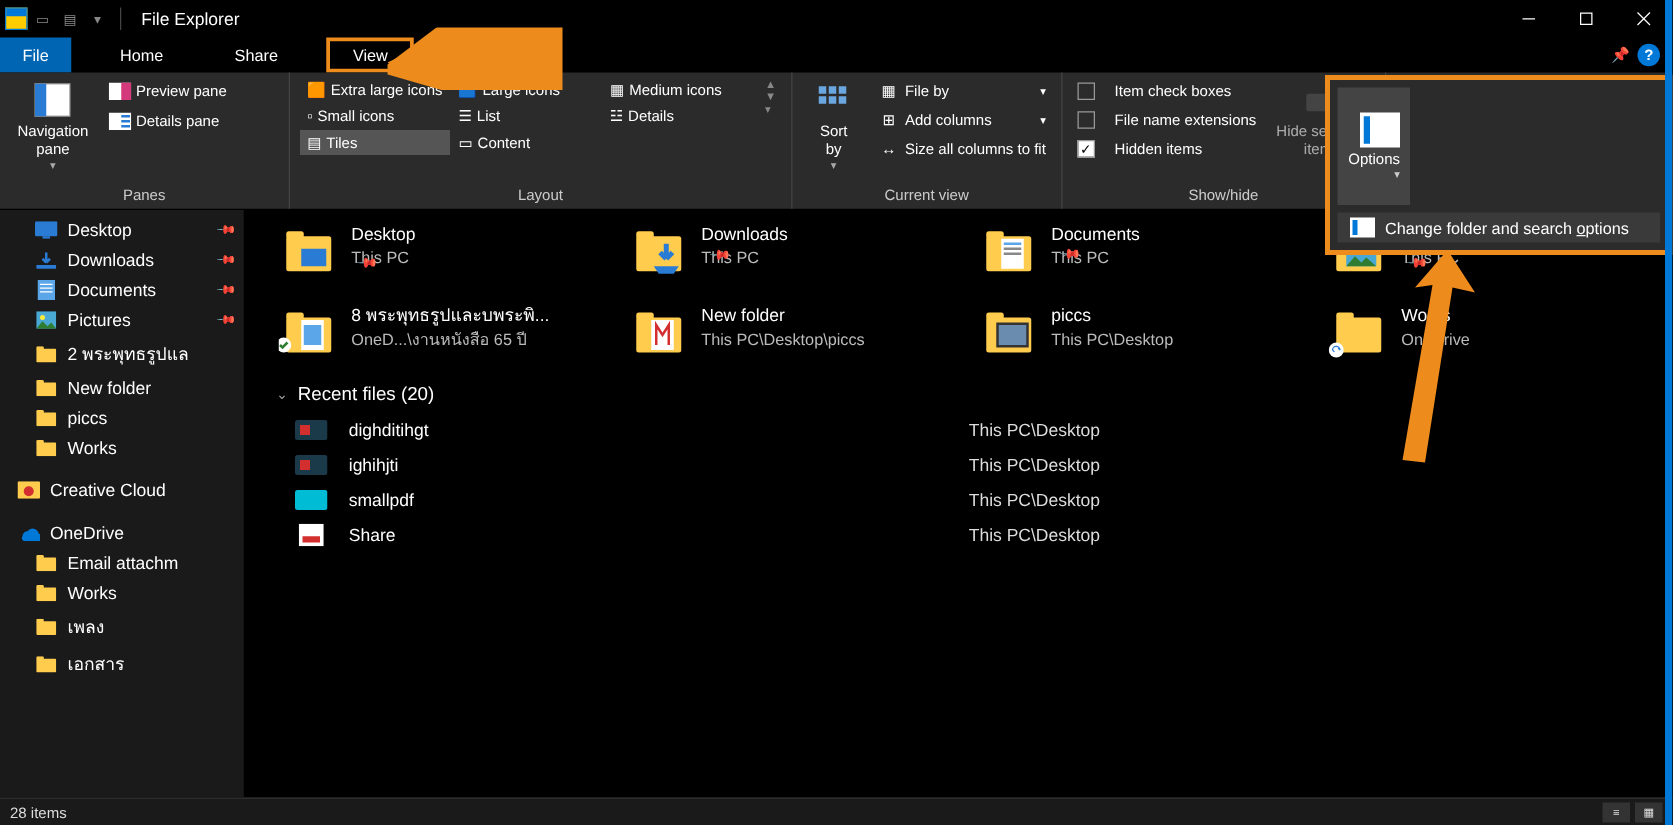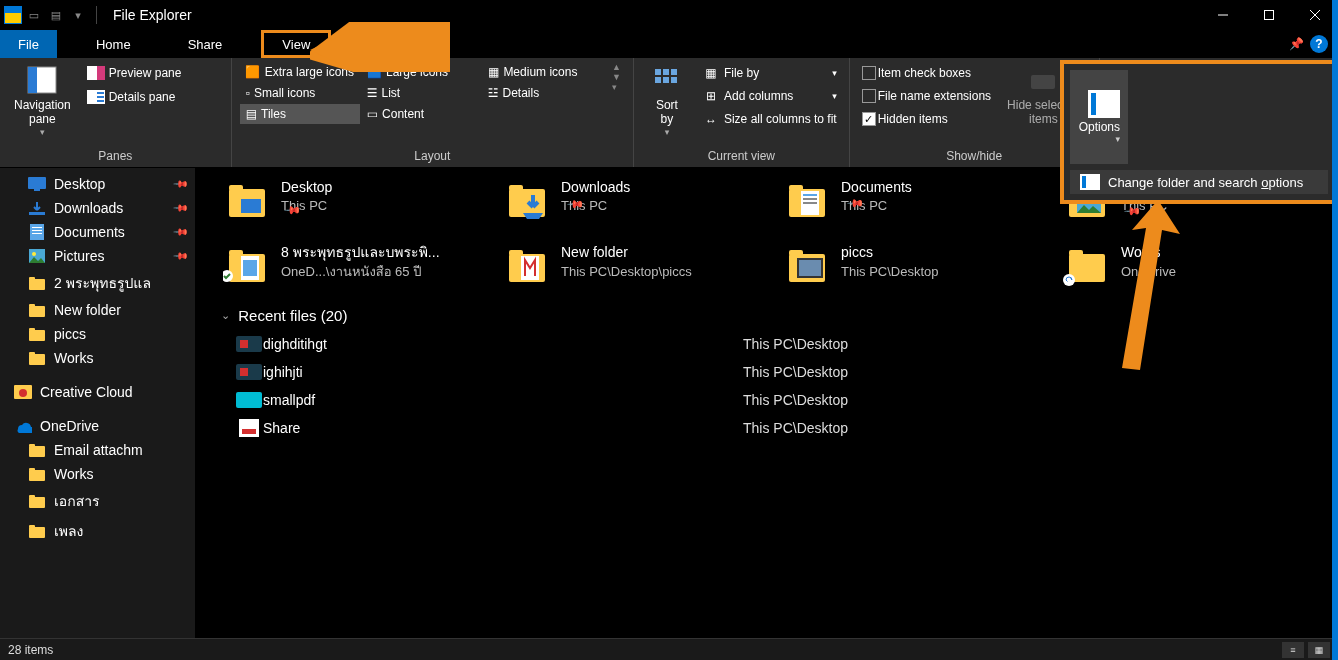--- a/index.html
+++ b/index.html
@@ -31,21 +31,21 @@
 .ribbon-group-label { text-align: center; font-size: 12px; color: #ccc; padding: 2px 0; }
 .big-btn { display: flex; flex-direction: column; align-items: center; justify-content: flex-start; padding: 2px 6px; min-width: 50px; }
 .big-btn .icon-box { width: 32px; height: 32px; margin-bottom: 2px; display: flex; align-items: center; justify-content: center; }
 .big-btn .lbl { font-size: 12px; text-align: center; line-height: 1.2; }
 .small-row { display: flex; align-items: center; gap: 4px; padding: 1px 4px; font-size: 12px; height: 22px; min-width: 140px; }
 .small-row .ricon { width: 18px; height: 14px; display: inline-flex; align-items: center; justify-content: center; }
 .layout-grid { display: flex; flex-direction: column; gap: 1px; flex: 1; }
 .layout-grid .row { display: flex; gap: 1px; }
 .layout-item { display: flex; align-items: center; gap: 4px; padding: 3px 6px; font-size: 12px; min-width: 120px; }
 .layout-item.selected { background: #555; }
-.checkbox-row { display: flex; align-items: center; gap: 2px; font-size: 12px; padding: 2px 4px; height: 22px; }
+.checkbox-row { display: flex; align-items: center; gap: 16px; font-size: 12px; padding: 2px 4px; height: 22px; }
 .chk { width: 14px; height: 14px; border: 1px solid #999; display: inline-flex; align-items: center; justify-content: center; font-size: 11px; }
 .chk.on { background: #fff; color: #000; }
 
 
 .options-overlay { position: absolute; top: 60px; right: 0; border: 4px solid #ed8b1c; background: #2b2b2b; padding: 6px; z-index: 50; }
 .options-btn-box { display: flex; flex-direction: column; align-items: flex-end; background: #444; padding: 20px 8px; width: 58px; }
 .options-btn-box .oicon { width: 32px; height: 28px; background: #fff; margin-bottom: 2px; position: relative; }
 .options-btn-box .oicon::before { content:""; position:absolute; left:3px; top:3px; width:5px; height:22px; background:#0078d7; }
 .options-btn-box .olbl { font-size: 12px; }
 .change-row { display: flex; align-items: center; gap: 8px; background: #3a3a3a; padding: 4px 10px; margin-top: 6px; font-size: 13px; }
@@ -71,21 +71,21 @@
 .tile-icon { width: 48px; height: 48px; display: flex; align-items: center; justify-content: center; position: relative; }
 .tile-text { display: flex; flex-direction: column; gap: 2px; font-size: 14px; line-height: 1.3; }
 .tile-text .t1 { color: #fff; }
 .tile-text .t2 { color: #bbb; font-size: 13px; }
 .tile-text .pin2 { color: #888; font-size: 11px; transform: rotate(45deg); display: inline-block; }
 
 .section-header { display: flex; align-items: center; gap: 8px; padding: 10px 6px 6px 6px; font-size: 15px; color: #fff; }
 .section-header .chev { font-size: 11px; color: #aaa; }
 
 .recent-list { display: flex; flex-direction: column; }
-.recent-row { display: flex; align-items: center; padding: 5px 6px; font-size: 14px; }
+.recent-row { display: flex; align-items: center; padding: 5px 6px; gap: 16px; font-size: 14px; }
 .recent-row .ricon2 { width: 28px; height: 18px; display: inline-flex; align-items: center; justify-content: center; margin-left: 14px; }
 .recent-row .rname { width: 480px; }
 .recent-row .rpath { color: #ddd; }
 
 
 .statusbar { height: 22px; background: #1a1a1a; display: flex; align-items: center; padding: 0 8px; font-size: 12px; color: #ddd; border-top: 1px solid #333; }
 .statusbar .sb-right { margin-left: auto; display: flex; gap: 4px; }
 .view-toggle { width: 22px; height: 16px; background: #333; display: flex; align-items: center; justify-content: center; font-size: 9px; }
 
 
@@ -456,30 +456,30 @@
           </span>
           <span>Works</span>
         </div>
         <div class="side-item">
           <span class="sicon">
             <svg width="16" height="13">
               <rect width="16" height="11" y="2" fill="#ffcc4d" rx="1"></rect>
               <rect width="6" height="3" fill="#ffcc4d" rx="1"></rect>
             </svg>
           </span>
+          <span>เพลง</span>
+        </div>
+        <div class="side-item">
+          <span class="sicon">
+            <svg width="16" height="13">
+              <rect width="16" height="11" y="2" fill="#ffcc4d" rx="1"></rect>
+              <rect width="6" height="3" fill="#ffcc4d" rx="1"></rect>
+            </svg>
+          </span>
           <span>เอกสาร</span>
-        </div>
-        <div class="side-item">
-          <span class="sicon">
-            <svg width="16" height="13">
-              <rect width="16" height="11" y="2" fill="#ffcc4d" rx="1"></rect>
-              <rect width="6" height="3" fill="#ffcc4d" rx="1"></rect>
-            </svg>
-          </span>
-          <span>เพลง</span>
         </div>
       </div>
   </div>
 
   <div class="content">
     <div class="tiles-grid" id="tiles">
         <div class="tile">
           <div class="tile-icon">
             <svg width="48" height="42">
               <rect x="6" y="8" width="36" height="28" fill="#ffcc4d" rx="2"></rect>

